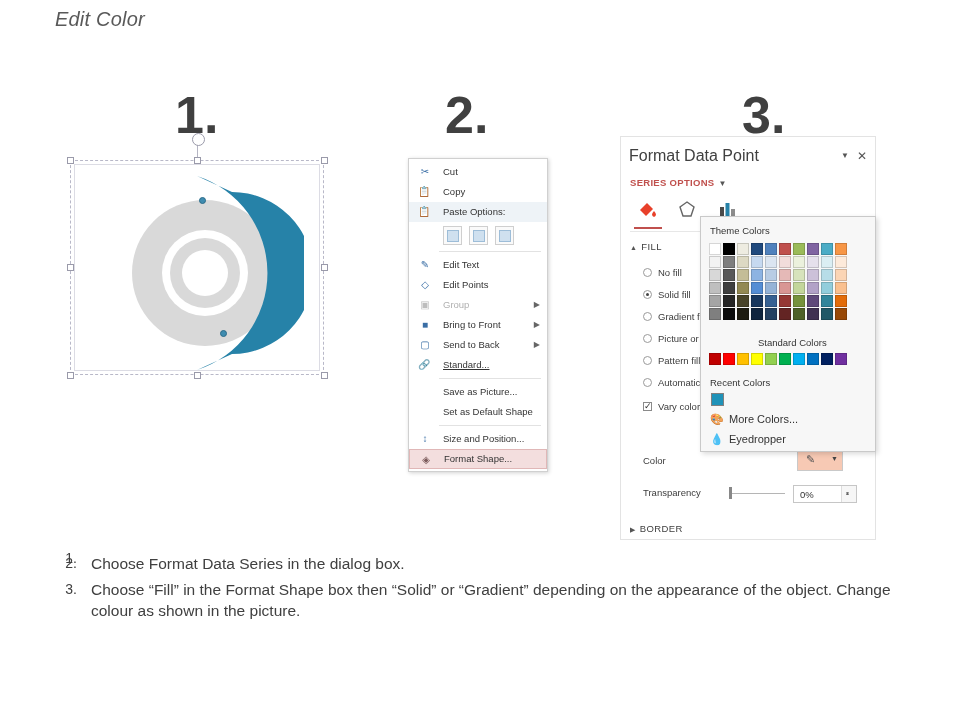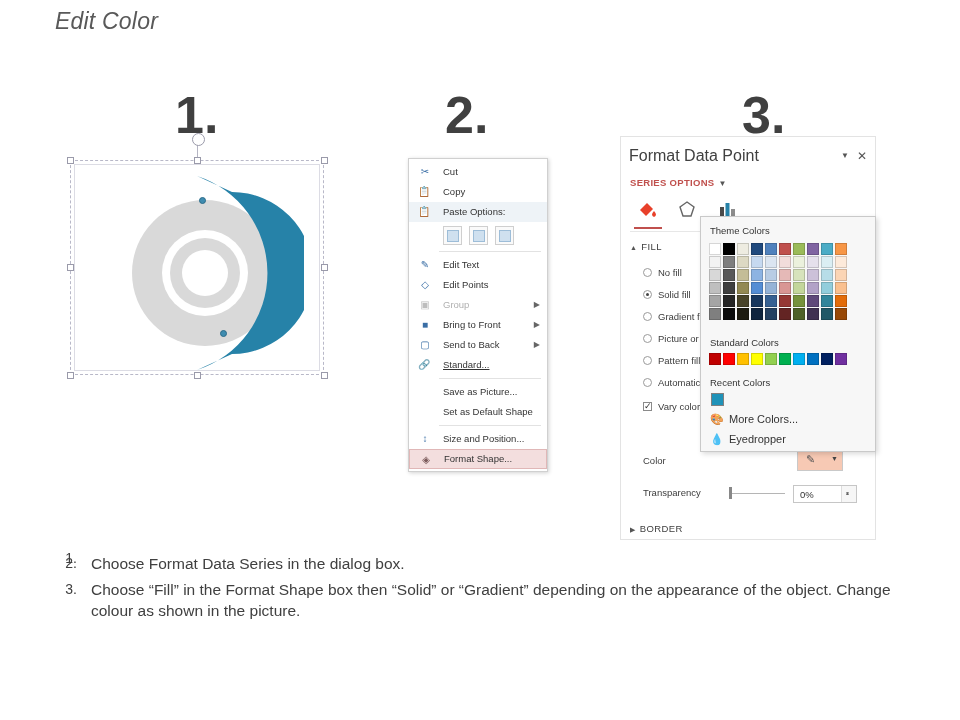--- a/index.html
+++ b/index.html
@@ -14,21 +14,21 @@
     color: #222;
     overflow: hidden;
     position: relative;
   }
 
   
   .page-title {
     position: absolute;
     left: 55px;
     top: 8px;
-    font-size: 23px;
+    font-size: 20px;
     font-style: italic;
     color: #595959;
     font-family: "Liberation Sans", sans-serif;
     letter-spacing: 0.2px;
   }
 
   
   .step-num {
     position: absolute;
     font-size: 52px;
@@ -731,21 +731,21 @@
       <div class="sw" style="background: rgb(29, 27, 16);"></div>
       <div class="sw" style="background: rgb(15, 36, 62);"></div>
       <div class="sw" style="background: rgb(36, 64, 97);"></div>
       <div class="sw" style="background: rgb(99, 36, 35);"></div>
       <div class="sw" style="background: rgb(79, 97, 40);"></div>
       <div class="sw" style="background: rgb(63, 49, 81);"></div>
       <div class="sw" style="background: rgb(32, 88, 103);"></div>
       <div class="sw" style="background: rgb(151, 72, 6);"></div>
     </div>
 
-  <div class="picker-label" style="top:120px;">Standard Colors</div>
+  <div class="picker-label" style="top:120px;margin-left:48px;">Standard Colors</div>
   <div class="swatch-grid" id="standard-grid" style="left:8px; top:136px; grid-template-columns:repeat(10,13px);">
       <div class="sw" style="background: rgb(192, 0, 0);"></div>
       <div class="sw" style="background: rgb(255, 0, 0);"></div>
       <div class="sw" style="background: rgb(255, 192, 0);"></div>
       <div class="sw" style="background: rgb(255, 255, 0);"></div>
       <div class="sw" style="background: rgb(146, 208, 80);"></div>
       <div class="sw" style="background: rgb(0, 176, 80);"></div>
       <div class="sw" style="background: rgb(0, 176, 240);"></div>
       <div class="sw" style="background: rgb(0, 112, 192);"></div>
       <div class="sw" style="background: rgb(0, 32, 96);"></div>

